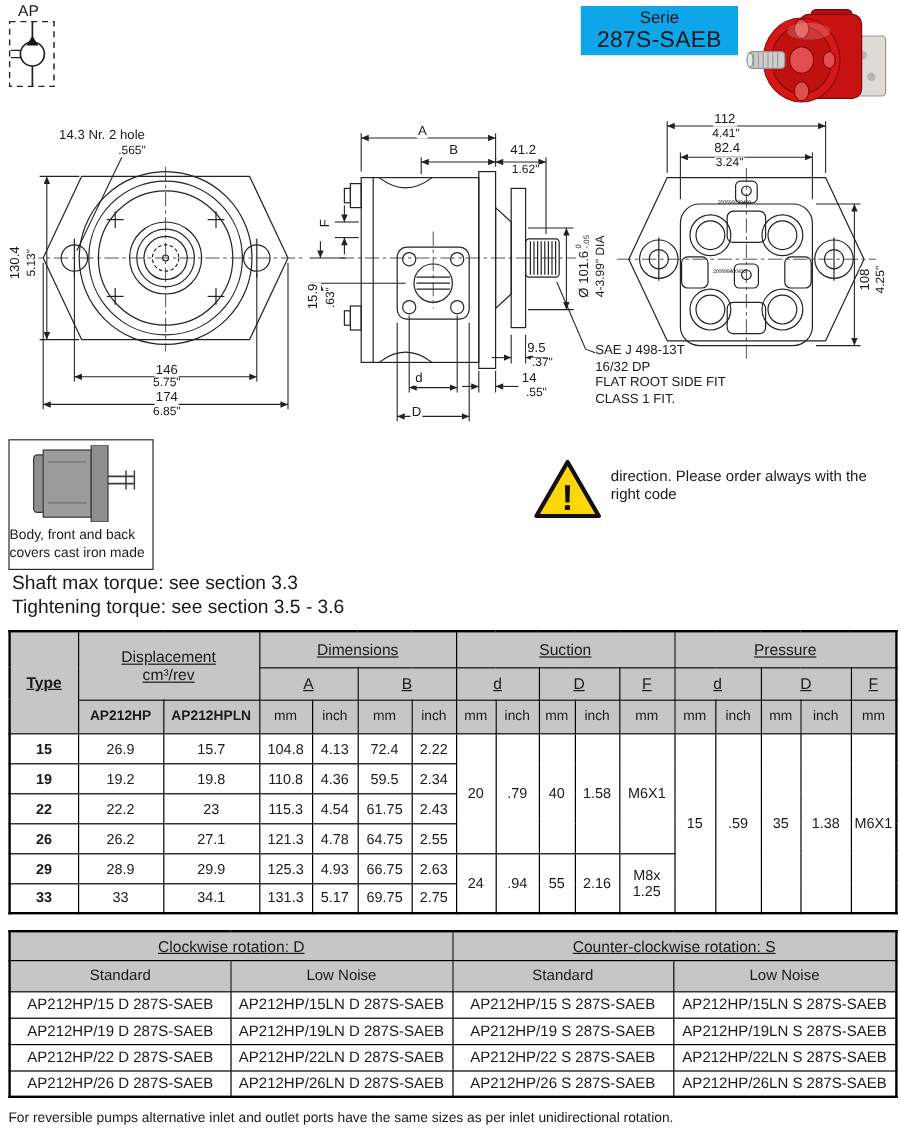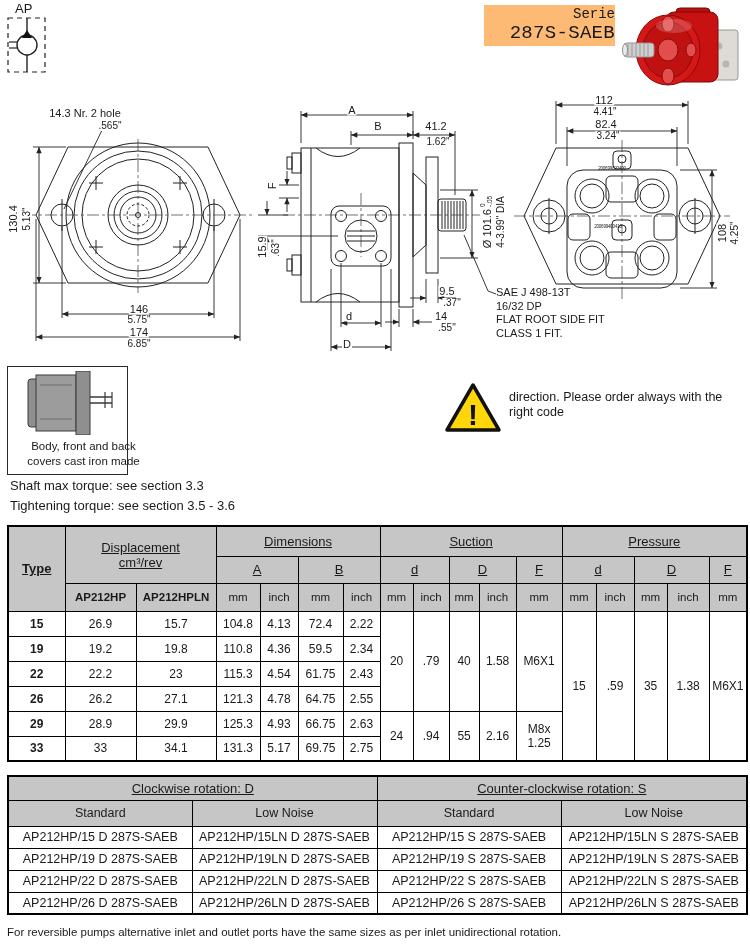--- a/index.html
+++ b/index.html
@@ -9,28 +9,28 @@
   .abs{position:absolute;}
   
   .dl{position:absolute;transform:translate(-50%,-50%);font-size:11px;line-height:1;
       background:#fff;padding:0 1px;white-space:nowrap;z-index:3;}
   .dlr{position:absolute;transform:translate(-50%,-50%) rotate(-90deg);font-size:11px;line-height:1;
       background:#fff;padding:0 1px;white-space:nowrap;z-index:3;}
   .in10{font-size:10px;}
   .tiny{font-size:4.5px;letter-spacing:-.2px;background:transparent;}
   .tol{display:inline-block;font-size:6.5px;line-height:1.05;vertical-align:-1px;white-space:pre;margin-left:2px;}
   .ap-label{position:absolute;left:15px;top:1px;font-size:13px;}
-  .serie-box{position:absolute;left:484px;top:5px;width:131px;height:41px;background:#fdba74;text-align:right;z-index:2;font-family:Liberation Mono, monospace;}
+  .serie-box{position:absolute;left:484px;top:5px;width:131px;height:41px;background:#0ea5e9;text-align:center;z-index:2;}
   .serie-l1{font-size:14px;line-height:17px;padding-top:1px;}
   .serie-l2{font-size:19px;line-height:21px;letter-spacing:.3px;}
   .draw{position:absolute;left:0;top:95px;z-index:1;}
   .sae{position:absolute;left:496px;top:286px;font-size:11px;line-height:13.5px;z-index:3;}
   .mat-box{position:absolute;left:7px;top:366px;width:119px;height:107px;border:1.5px solid #2a2a2a;}
-  .mat-cap{position:absolute;left:16px;top:72px;width:100%;text-align:center;font-size:11.5px;line-height:14.5px;}
-  .note{position:absolute;left:10px;font-size:13px;text-align:right;}
+  .mat-cap{position:absolute;left:0;top:72px;width:100%;text-align:left;font-size:11.5px;line-height:14.5px;}
+  .note{position:absolute;left:10px;font-size:16px;text-align:right;}
   .warn-tri{position:absolute;left:443px;top:381px;z-index:2;}
   .warn-text{position:absolute;left:509px;top:390px;width:238px;font-size:12.5px;line-height:15px;}
   table{position:absolute;left:7px;border-collapse:collapse;table-layout:fixed;width:739px;}
   .spec{top:525px;font-size:12px;border:2px solid #000;}
   .rot-t{top:775px;font-size:12.5px;border:2px solid #000;}
   td{border:1px solid #000;text-align:center;vertical-align:middle;padding:0;overflow:hidden;}
   .gray{background:#c6c6c6;}
   .b{font-weight:bold;}
   .h13{font-size:13px;text-decoration:underline;}
   .units{font-size:11.5px;}

